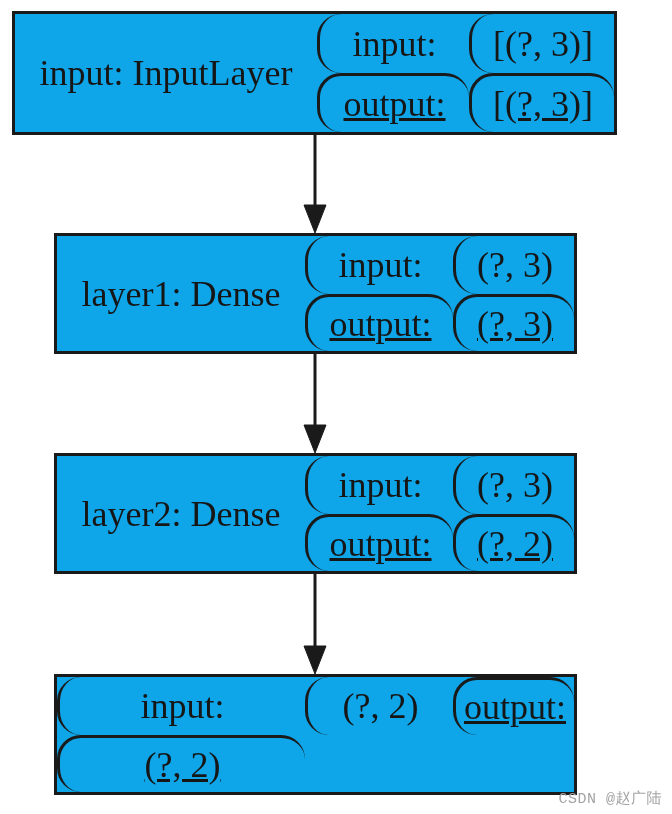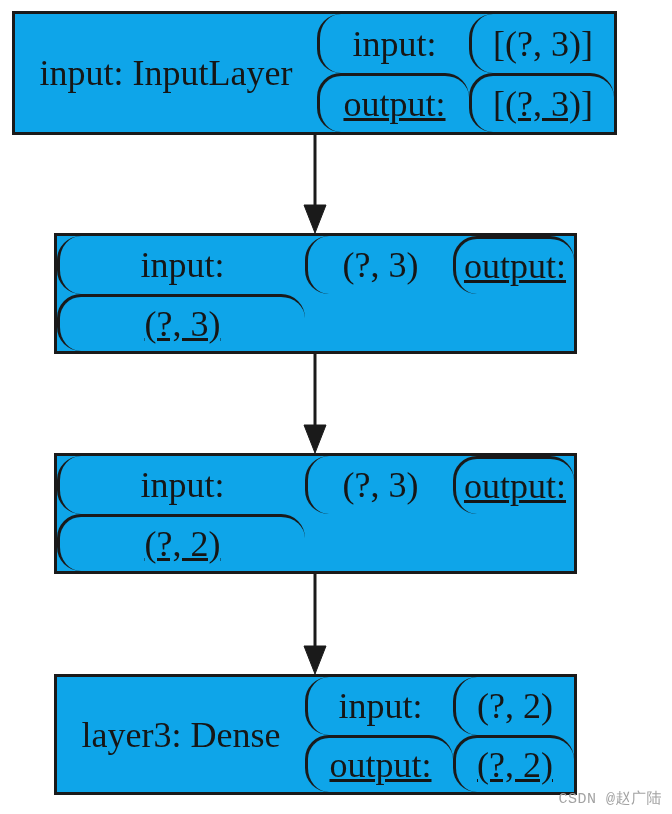--- a/index.html
+++ b/index.html
@@ -100,35 +100,36 @@
 
   <div class="node" id="node-input">
     <div class="cell name">input: InputLayer</div>
     <div class="cell io">input:</div>
     <div class="cell val">[(?, 3)]</div>
     <div class="cell io bt">output:</div>
     <div class="cell val bt">[(?, 3)]</div>
   </div>
 
   <div class="node" id="node-layer1">
+    <div class="cell name">layer1: Dense</div>
     <div class="cell io">input:</div>
     <div class="cell val">(?, 3)</div>
     <div class="cell io bt">output:</div>
     <div class="cell val bt">(?, 3)</div>
   </div>
 
   <div class="node" id="node-layer2">
+    <div class="cell name">layer2: Dense</div>
     <div class="cell io">input:</div>
     <div class="cell val">(?, 3)</div>
     <div class="cell io bt">output:</div>
     <div class="cell val bt">(?, 2)</div>
   </div>
 
   <div class="node" id="node-layer3">
-    <div class="cell name">layer3: Dense</div>
     <div class="cell io">input:</div>
     <div class="cell val">(?, 2)</div>
     <div class="cell io bt">output:</div>
     <div class="cell val bt">(?, 2)</div>
   </div>
 
   <div id="watermark">CSDN @赵广陆</div>
 
 </div>
 

